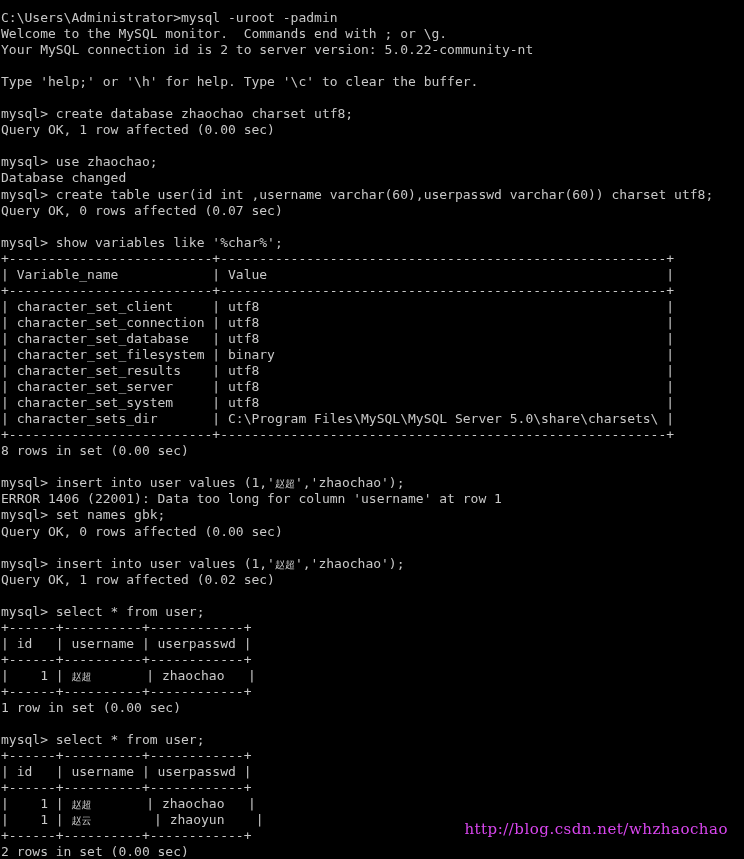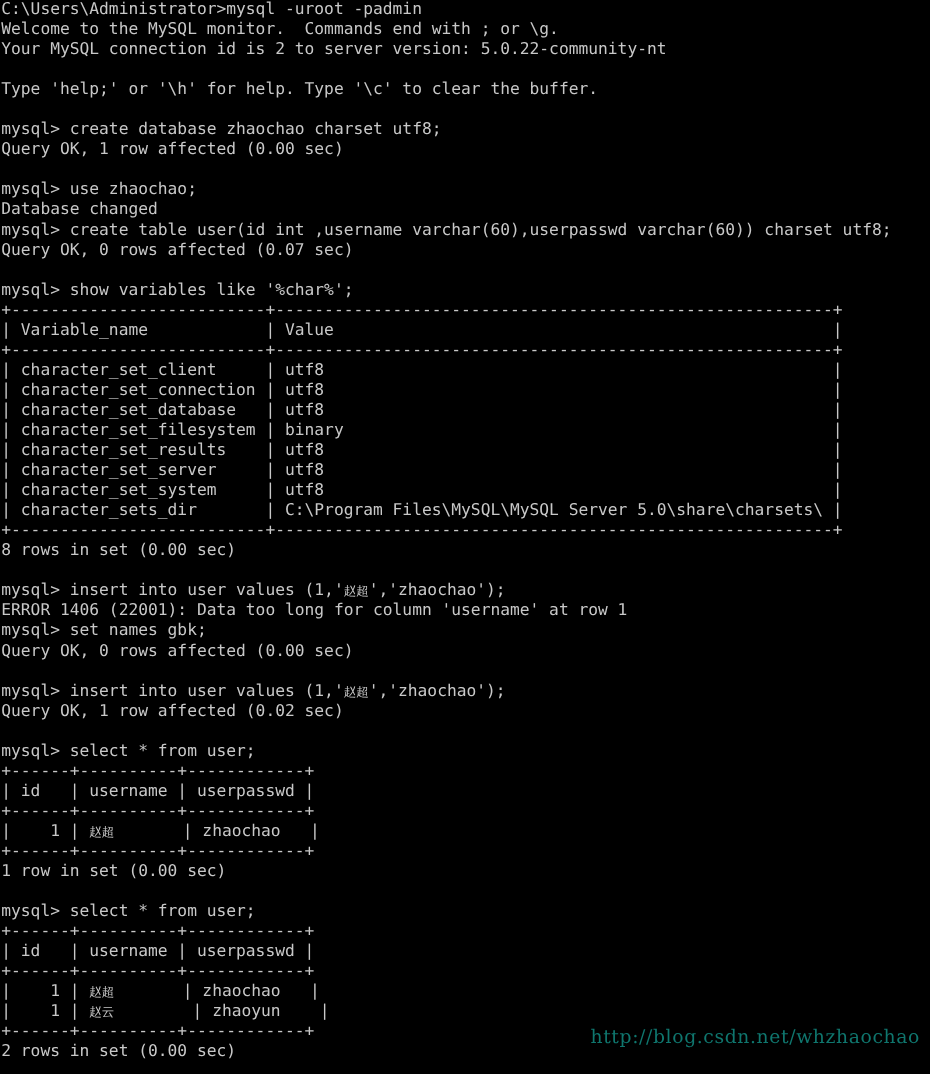--- a/index.html
+++ b/index.html
@@ -21,43 +21,43 @@
     top: 0;
     width: 744px;
     height: 859px;
     background: #000000;
     color: #c8c8c8;
     font-family: "DejaVu Sans Mono", "Liberation Mono", monospace;
     font-size: 13px;
     line-height: 16.05px;
     letter-spacing: 0px;
     white-space: pre;
-    padding: 0 0 0 1px;
+    padding: 10px 0 0 1px;
     box-sizing: border-box;
     -webkit-font-smoothing: none;
   }
   #console .line {
     display: block;
     height: 16.05px;
     white-space: pre;
     font-family: "DejaVu Sans Mono", "Liberation Mono", monospace;
   }
   #console .line.blank {
     color: transparent;
   }
   
   .cjk {
     font-family: "DejaVu Sans", "Liberation Sans", sans-serif;
     font-size: 10px;
   }
   #watermark {
     position: absolute;
-    right: 8px;
+    right: 16px;
     top: 820px;
-    color: #0f766e;
+    color: #d946ef;
     font-family: "DejaVu Serif", "Liberation Serif", serif;
     font-size: 15px;
     letter-spacing: 0.5px;
     white-space: pre;
     pointer-events: none;
   }
 </style>
 </head>
 <body>
 

